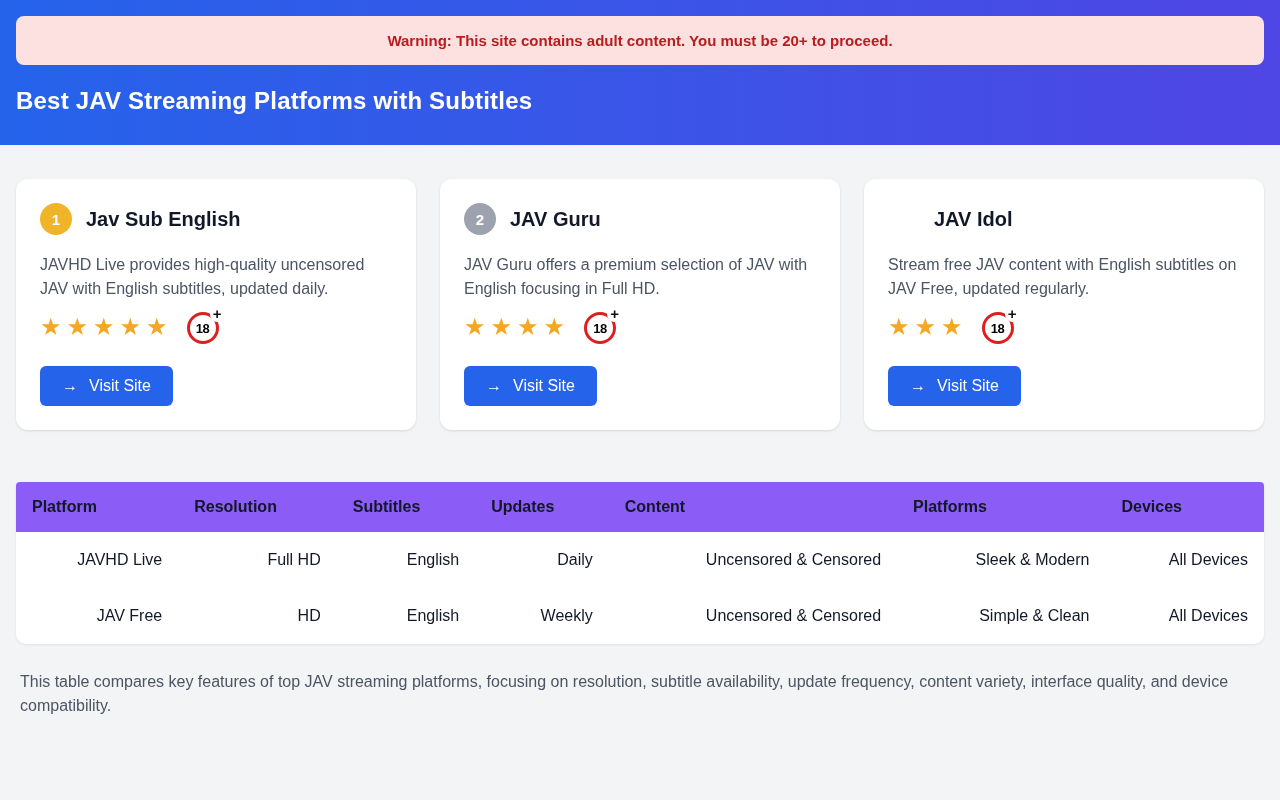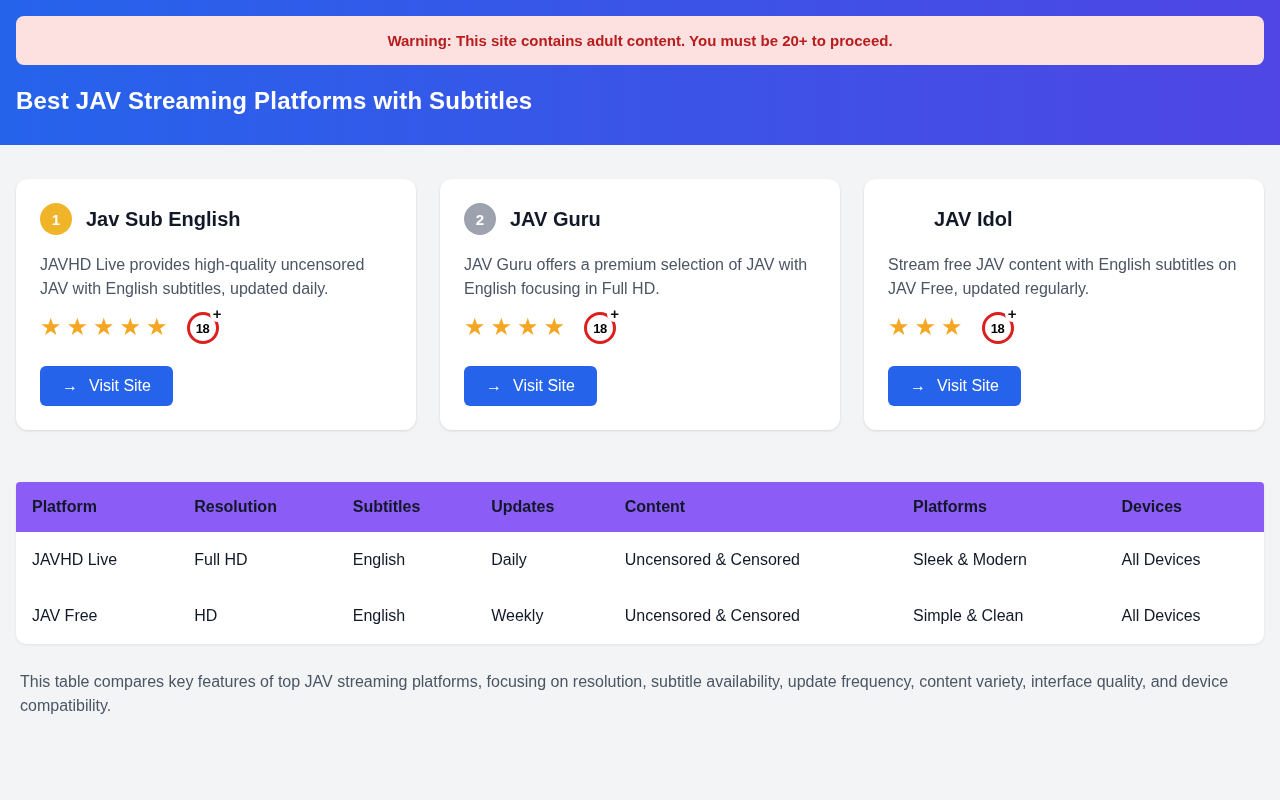--- a/index.html
+++ b/index.html
@@ -148,21 +148,21 @@
   thead th {
     background: #8b5cf6;
     text-align: left;
     font-weight: bold;
     color: #111827;
     padding: 16px;
   }
   tbody td {
     padding: 19px 16px;
     color: #111827;
-    text-align: left;
+    text-align: right;
   }
 
   
   .footnote {
     margin: 26px 20px 0;
     font-size: 16px;
     line-height: 1.5;
     color: #4b5563;
     max-width: 1215px;
   }

